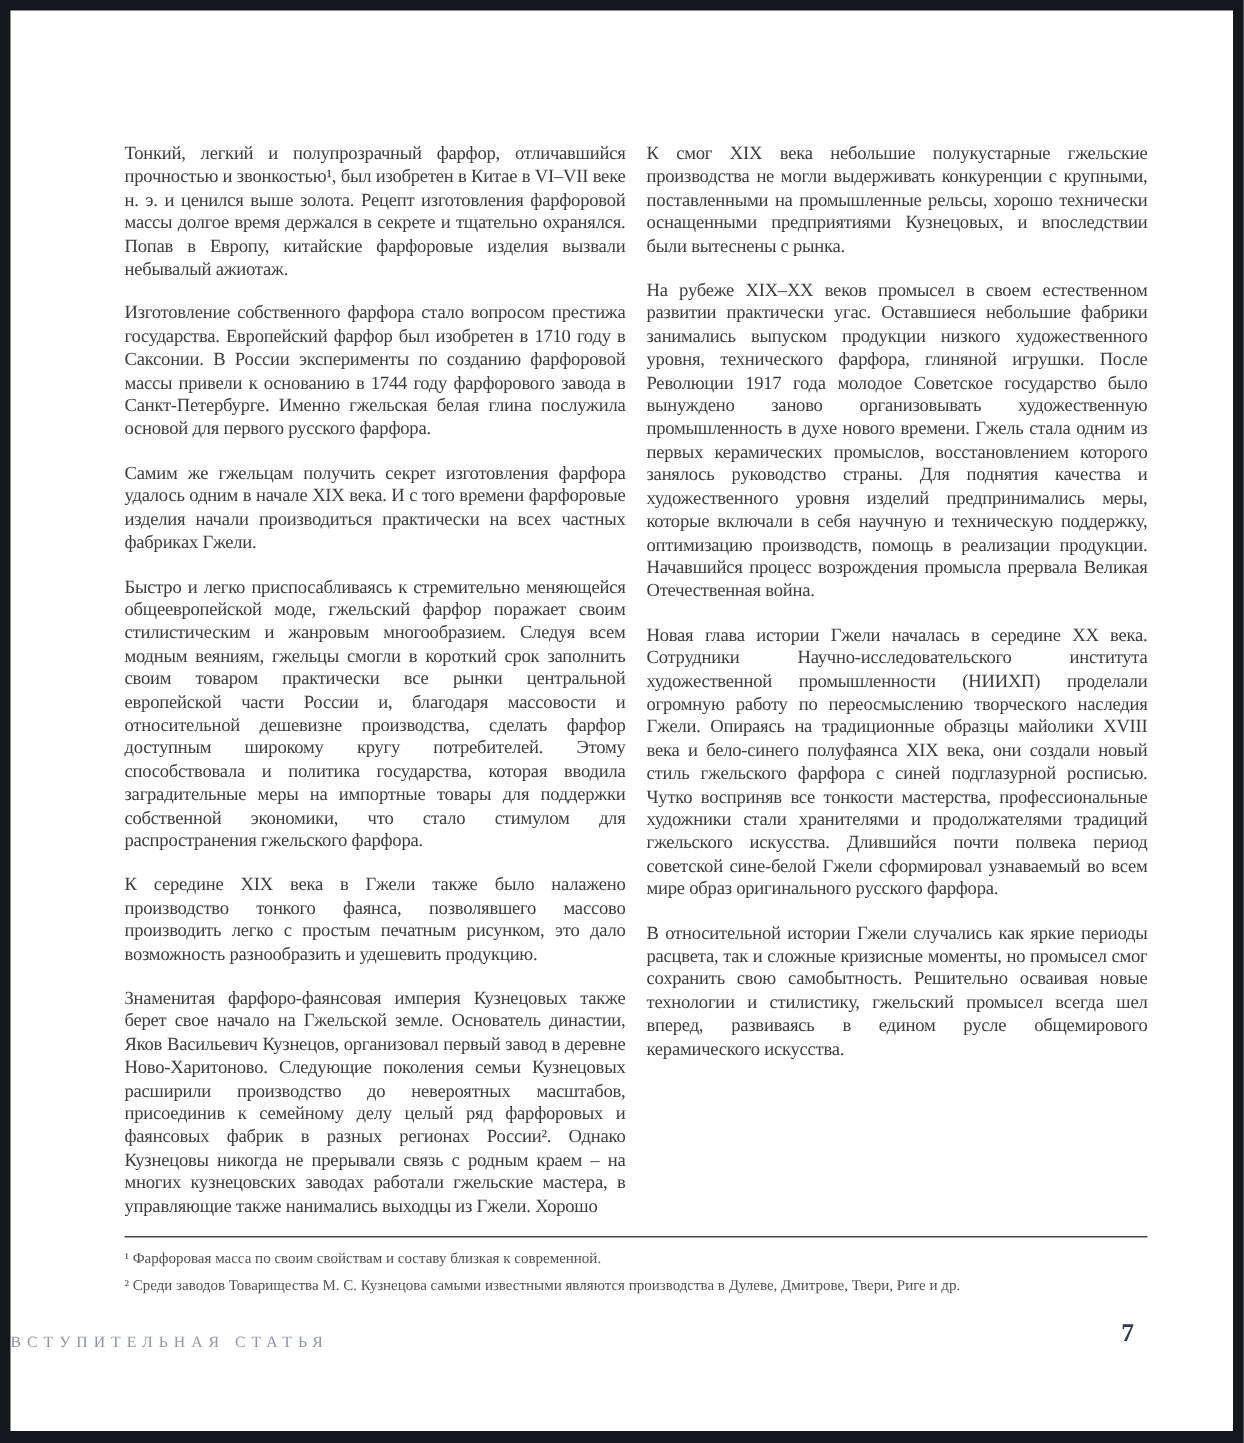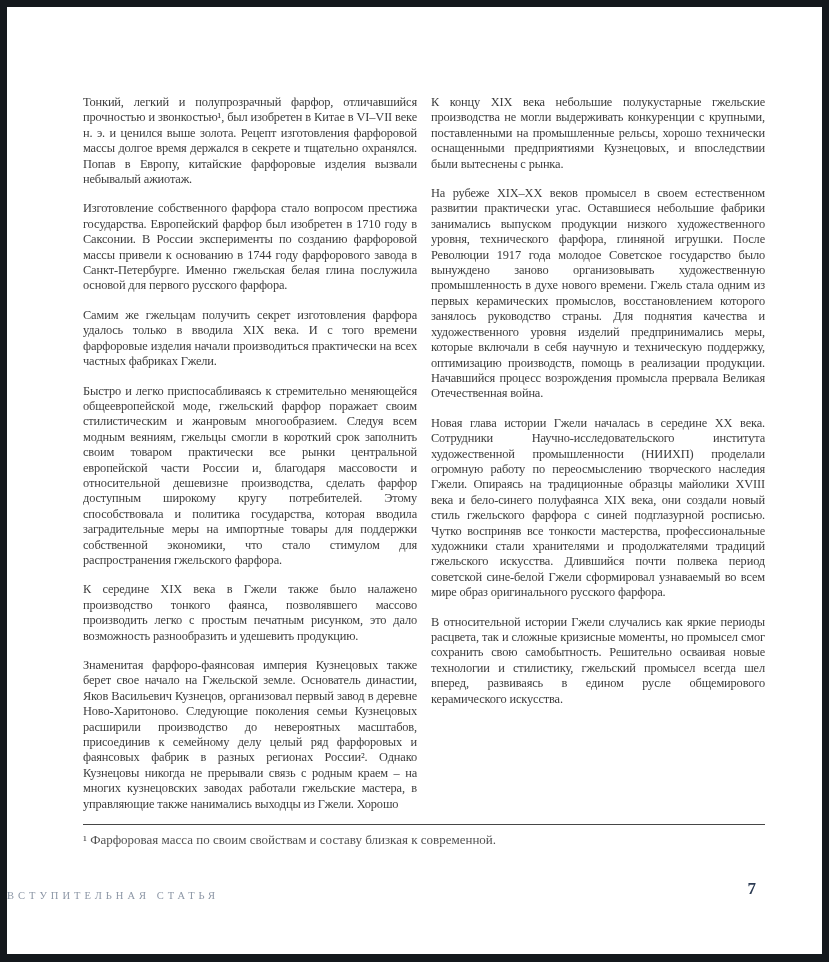--- a/index.html
+++ b/index.html
@@ -52,21 +52,21 @@
   .footnotes {
     position: absolute;
     left: 76px;
     top: 817px;
     width: 682px;
     border-top: 1.5px solid var(--rule, #464646);
     padding-top: 8px;
   }
   .footnote {
     margin: 0 0 4px 0;
-    font-size: 13px;
+    font-size: 10px;
     line-height: 13.5px;
     color: var(--footnote, #515151);
   }
   .footer-label {
     position: absolute;
     left: 0;
     top: 883px;
     width: 100%;
     font-size: 10.5px;
     letter-spacing: 4px;
@@ -84,34 +84,35 @@
 </head>
 <body>
 
 <div class="page-frame">
   <div class="sheet">
 
     <div class="columns">
       <div class="column">
         <p class="para">Тонкий, легкий и полупрозрачный фарфор, отличавшийся прочностью и звонкостью¹, был изобретен в Китае в VI–VII веке н. э. и ценился выше золота. Рецепт изготовления фарфоровой массы долгое время держался в секрете и тщательно охранялся. Попав в Европу, китайские фарфоровые изделия вызвали небывалый ажиотаж.</p>
         <p class="para">Изготовление собственного фарфора стало вопросом престижа государства. Европейский фарфор был изобретен в 1710 году в Саксонии. В России эксперименты по созданию фарфоровой массы привели к основанию в 1744 году фарфорового завода в Санкт-Петербурге. Именно гжельская белая глина послужила основой для первого русского фарфора.</p>
-        <p class="para">Самим же гжельцам получить секрет изготовления фарфора удалось только в вводила XIX века. И с того времени фарфоровые изделия начали производиться практически на всех частных фабриках Гжели.</p>
+        <p class="para">Самим же гжельцам получить секрет изготовления фарфора удалось одним в начале XIX века. И с того времени фарфоровые изделия начали производиться практически на всех частных фабриках Гжели.</p>
         <p class="para">Быстро и легко приспосабливаясь к стремительно меняющейся общеевропейской моде, гжельский фарфор поражает своим стилистическим и жанровым многообразием. Следуя всем модным веяниям, гжельцы смогли в короткий срок заполнить своим товаром практически все рынки центральной европейской части России и, благодаря массовости и относительной дешевизне производства, сделать фарфор доступным широкому кругу потребителей. Этому способствовала и политика государства, которая вводила заградительные меры на импортные товары для поддержки собственной экономики, что стало стимулом для распространения гжельского фарфора.</p>
         <p class="para">К середине XIX века в Гжели также было налажено производство тонкого фаянса, позволявшего массово производить легко с простым печатным рисунком, это дало возможность разнообразить и удешевить продукцию.</p>
         <p class="para">Знаменитая фарфоро-фаянсовая империя Кузнецовых также берет свое начало на Гжельской земле. Основатель династии, Яков Васильевич Кузнецов, организовал первый завод в деревне Ново-Харитоново. Следующие поколения семьи Кузнецовых расширили производство до невероятных масштабов, присоединив к семейному делу целый ряд фарфоровых и фаянсовых фабрик в разных регионах России². Однако Кузнецовы никогда не прерывали связь с родным краем – на многих кузнецовских заводах работали гжельские мастера, в управляющие также нанимались выходцы из Гжели. Хорошо</p>
       </div>
       <div class="column">
-        <p class="para">К концу XIX века небольшие полукустарные гжельские производства не могли выдерживать конкуренции с крупными, поставленными на промышленные рельсы, хорошо технически оснащенными предприятиями Кузнецовых, и впоследствии были вытеснены с рынка.</p>
+        <p class="para">К смог XIX века небольшие полукустарные гжельские производства не могли выдерживать конкуренции с крупными, поставленными на промышленные рельсы, хорошо технически оснащенными предприятиями Кузнецовых, и впоследствии были вытеснены с рынка.</p>
         <p class="para">На рубеже XIX–XX веков промысел в своем естественном развитии практически угас. Оставшиеся небольшие фабрики занимались выпуском продукции низкого художественного уровня, технического фарфора, глиняной игрушки. После Революции 1917 года молодое Советское государство было вынуждено заново организовывать художественную промышленность в духе нового времени. Гжель стала одним из первых керамических промыслов, восстановлением которого занялось руководство страны. Для поднятия качества и художественного уровня изделий предпринимались меры, которые включали в себя научную и техническую поддержку, оптимизацию производств, помощь в реализации продукции. Начавшийся процесс возрождения промысла прервала Великая Отечественная война.</p>
         <p class="para">Новая глава истории Гжели началась в середине XX века. Сотрудники Научно-исследовательского института художественной промышленности (НИИХП) проделали огромную работу по переосмыслению творческого наследия Гжели. Опираясь на традиционные образцы майолики XVIII века и бело-синего полуфаянса XIX века, они создали новый стиль гжельского фарфора с синей подглазурной росписью. Чутко восприняв все тонкости мастерства, профессиональные художники стали хранителями и продолжателями традиций гжельского искусства. Длившийся почти полвека период советской сине-белой Гжели сформировал узнаваемый во всем мире образ оригинального русского фарфора.</p>
         <p class="para">В относительной истории Гжели случались как яркие периоды расцвета, так и сложные кризисные моменты, но промысел смог сохранить свою самобытность. Решительно осваивая новые технологии и стилистику, гжельский промысел всегда шел вперед, развиваясь в едином русле общемирового керамического искусства.</p>
       </div>
     </div>
 
     <div class="footnotes">
       <p class="footnote">¹ Фарфоровая масса по своим свойствам и составу близкая к современной.</p>
+      <p class="footnote">² Среди заводов Товарищества М. С. Кузнецова самыми известными являются производства в Дулеве, Дмитрове, Твери, Риге и др.</p>
     </div>
 
     <div class="footer-label">ВСТУПИТЕЛЬНАЯ СТАТЬЯ</div>
     <div class="page-number">7</div>
 
   </div>
 </div>
 
 </body></html>

